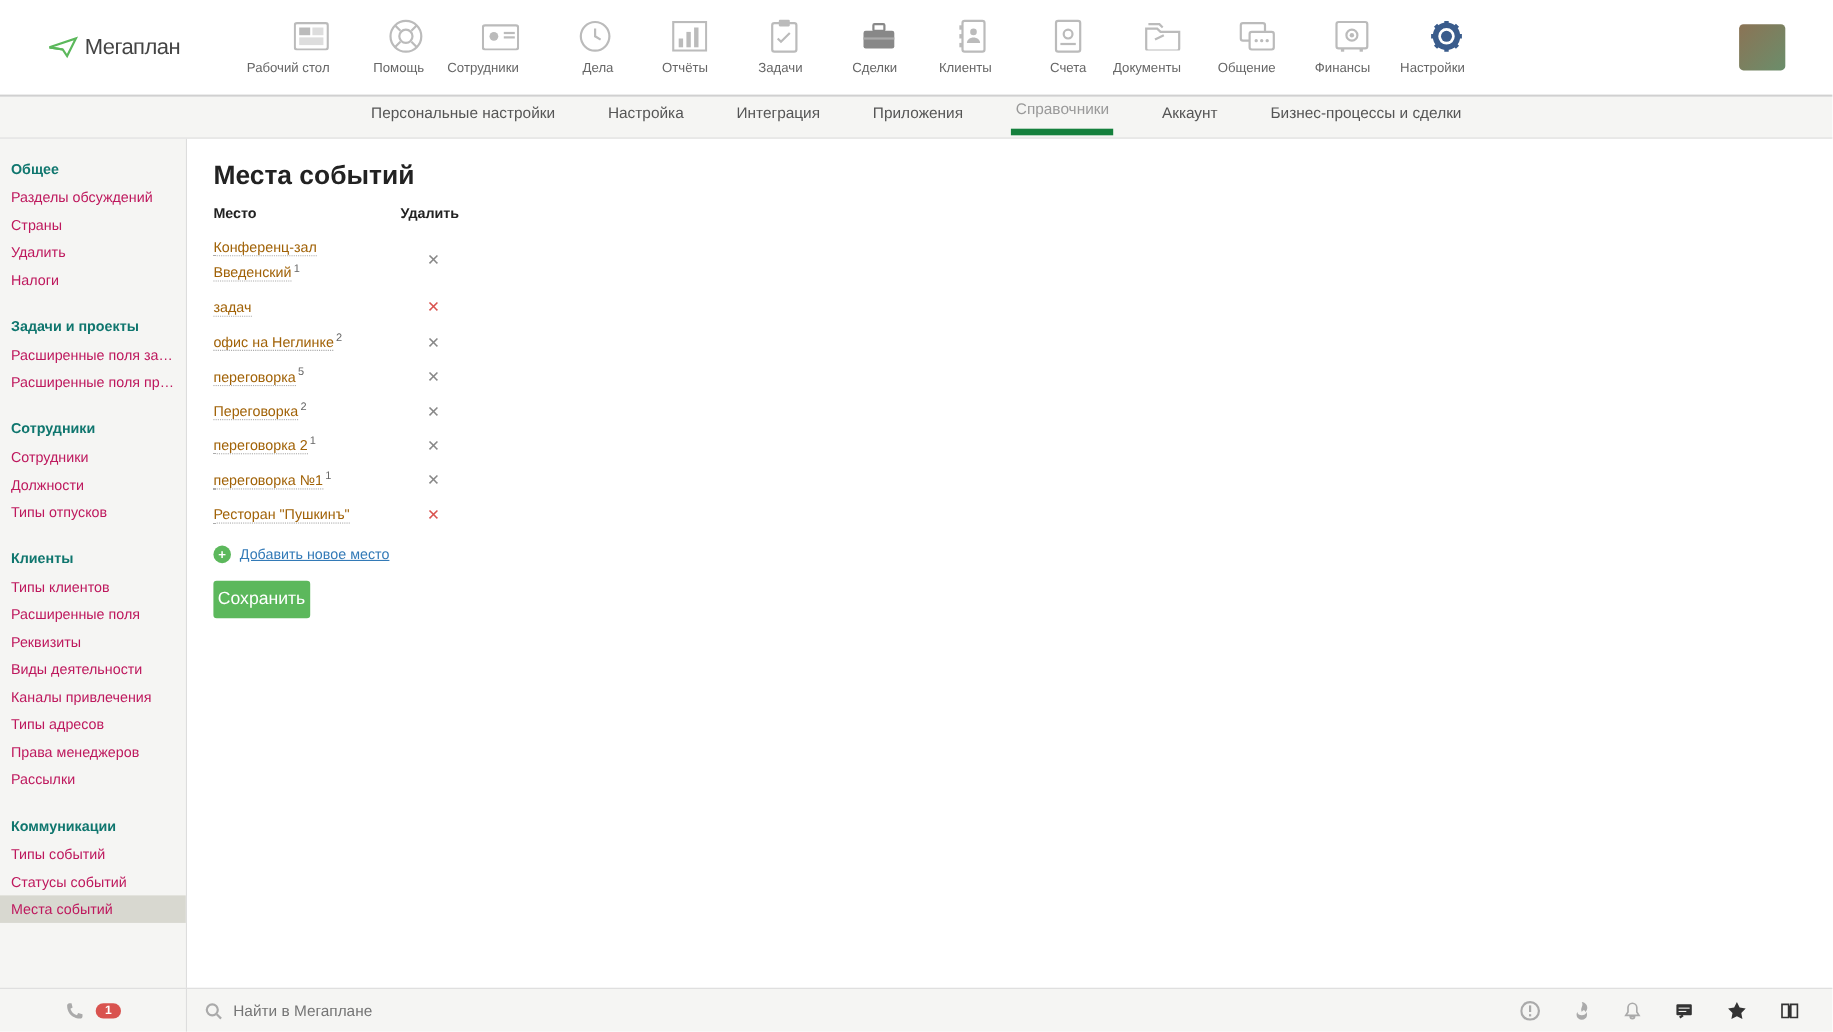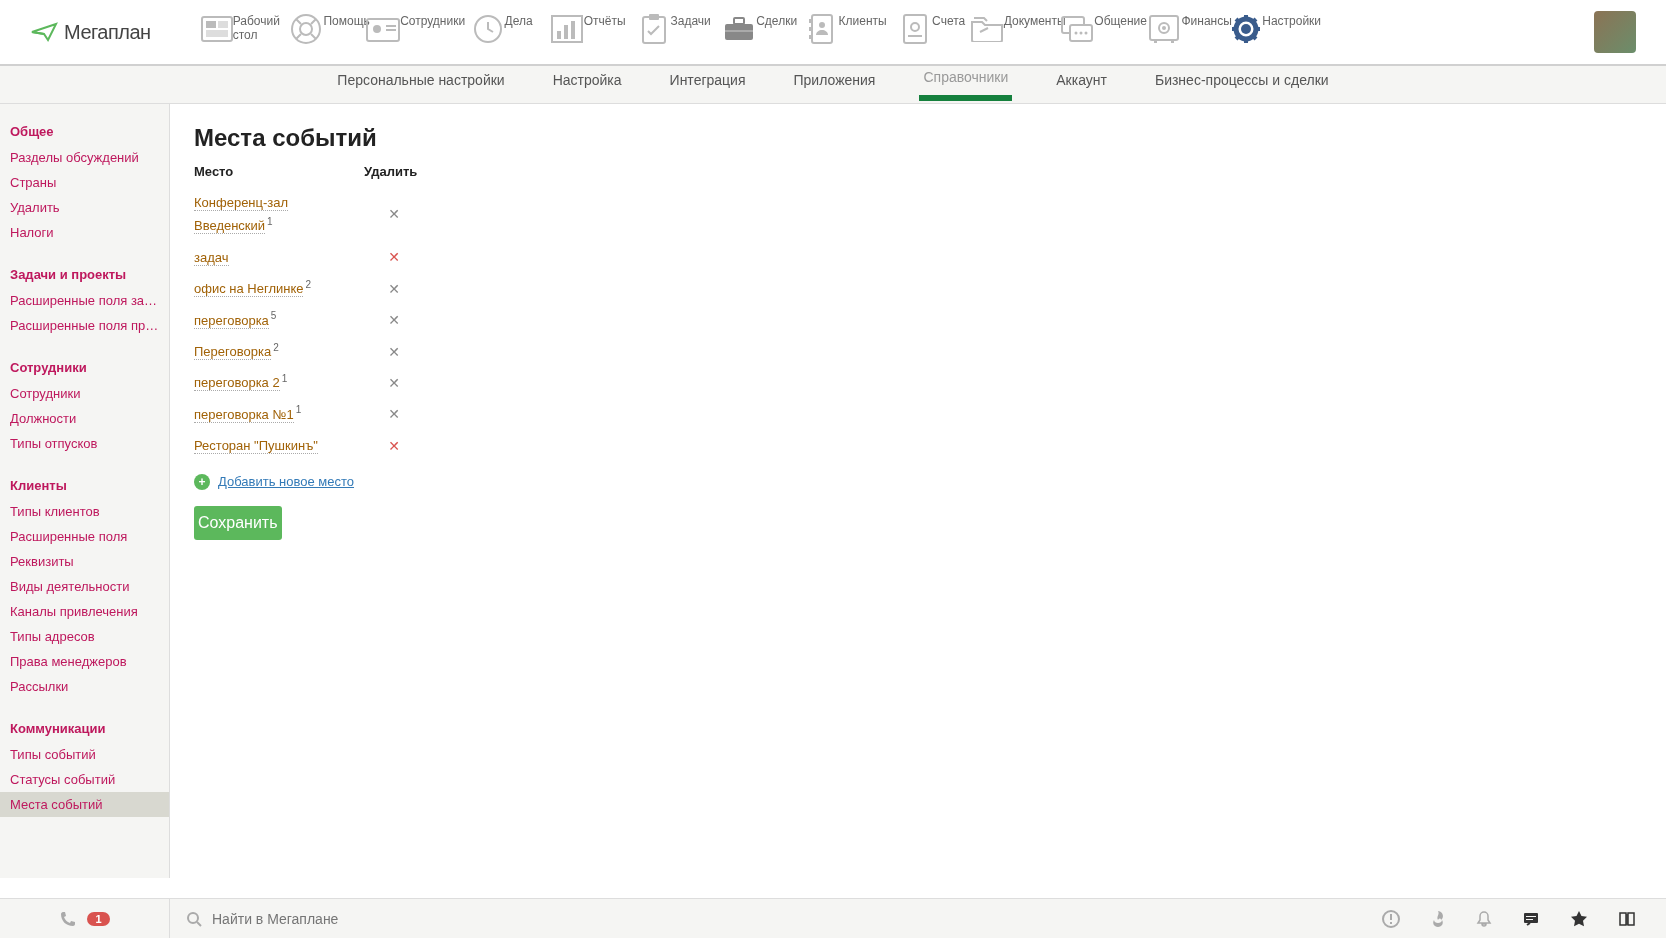--- a/index.html
+++ b/index.html
@@ -1,39 +1,39 @@
 <!DOCTYPE html>
 <html><head>
 <meta charset="utf-8">
 <style>
 * { margin: 0; padding: 0; box-sizing: border-box; }
 body { font-family: Arial, Helvetica, sans-serif; font-size: 13px; color: #333; background: #fff; width: 1666px; height: 938px; overflow: hidden; position: relative; }
 
 
-.header { height: 66px; border-bottom: 2px solid #d0d0d0; display: flex; align-items: center; padding: 0 30px; }
+.header { height: 88px; border-bottom: 2px solid #d0d0d0; display: flex; align-items: center; padding: 0 43px; }
 .logo { display: flex; align-items: center; gap: 6px; margin-right: 50px; }
 .logo-icon { width: 28px; height: 24px; }
 .logo-text { font-size: 20px; font-weight: normal; color: #444; letter-spacing: -0.5px; }
 .nav-items { display: flex; gap: 0; flex: 1; }
-.nav-item { display: flex; align-items: flex-start; justify-content: center; width: 86px; cursor: pointer; color: #888; }
+.nav-item { display: flex; flex-direction: column; align-items: flex-end; justify-content: center; width: 86px; cursor: pointer; color: #888; }
 .nav-item.active { color: #3a5c8c; }
 .nav-icon { width: 34px; height: 30px; display: flex; align-items: center; justify-content: center; margin-bottom: 6px; }
 .nav-label { font-size: 12px; color: #666; }
 .avatar { width: 42px; height: 42px; border-radius: 4px; background: linear-gradient(135deg,#8b7355 0%,#6b8e6b 100%); margin-left: auto; }
 
 
 .subnav { height: 38px; background: #f5f5f3; border-bottom: 1px solid #ddd; display: flex; align-items: center; justify-content: center; gap: 40px; position: relative; }
 .subnav-item { color: #555; cursor: pointer; padding: 0 4px 10px 4px; font-size: 14px; }
 .subnav-item.active { color: #999; border-bottom: 6px solid #15803d; }
 
 
 .content { display: flex; height: calc(100% - 86px - 38px - 40px); }
 .sidebar { width: 170px; background: #f5f5f3; border-right: 1px solid #ddd; padding: 14px 0; overflow-y: auto; }
 .sidebar-section { margin-bottom: 16px; }
-.sidebar-heading { font-weight: bold; font-size: 13px; color: #be185d; padding: 6px 10px; }
+.sidebar-heading { font-weight: bold; font-size: 13px; color: #0f766e; padding: 6px 10px; }
 .sidebar-link { display: block; padding: 5px 10px; color: #be185d; cursor: pointer; font-size: 13px; white-space: nowrap; overflow: hidden; text-overflow: ellipsis; }
 .sidebar-link.active { background: #d8d8d0; }
 
 .main { flex: 1; padding: 20px 24px; overflow-y: auto; }
 .page-title { font-size: 24px; font-weight: bold; color: #222; margin-bottom: 12px; }
 .page-desc { color: #555; margin-bottom: 18px; font-size: 13px; }
 
 .places-table { }
 .places-header { display: flex; font-weight: bold; color: #222; margin-bottom: 8px; }
 .col-place { width: 170px; }

